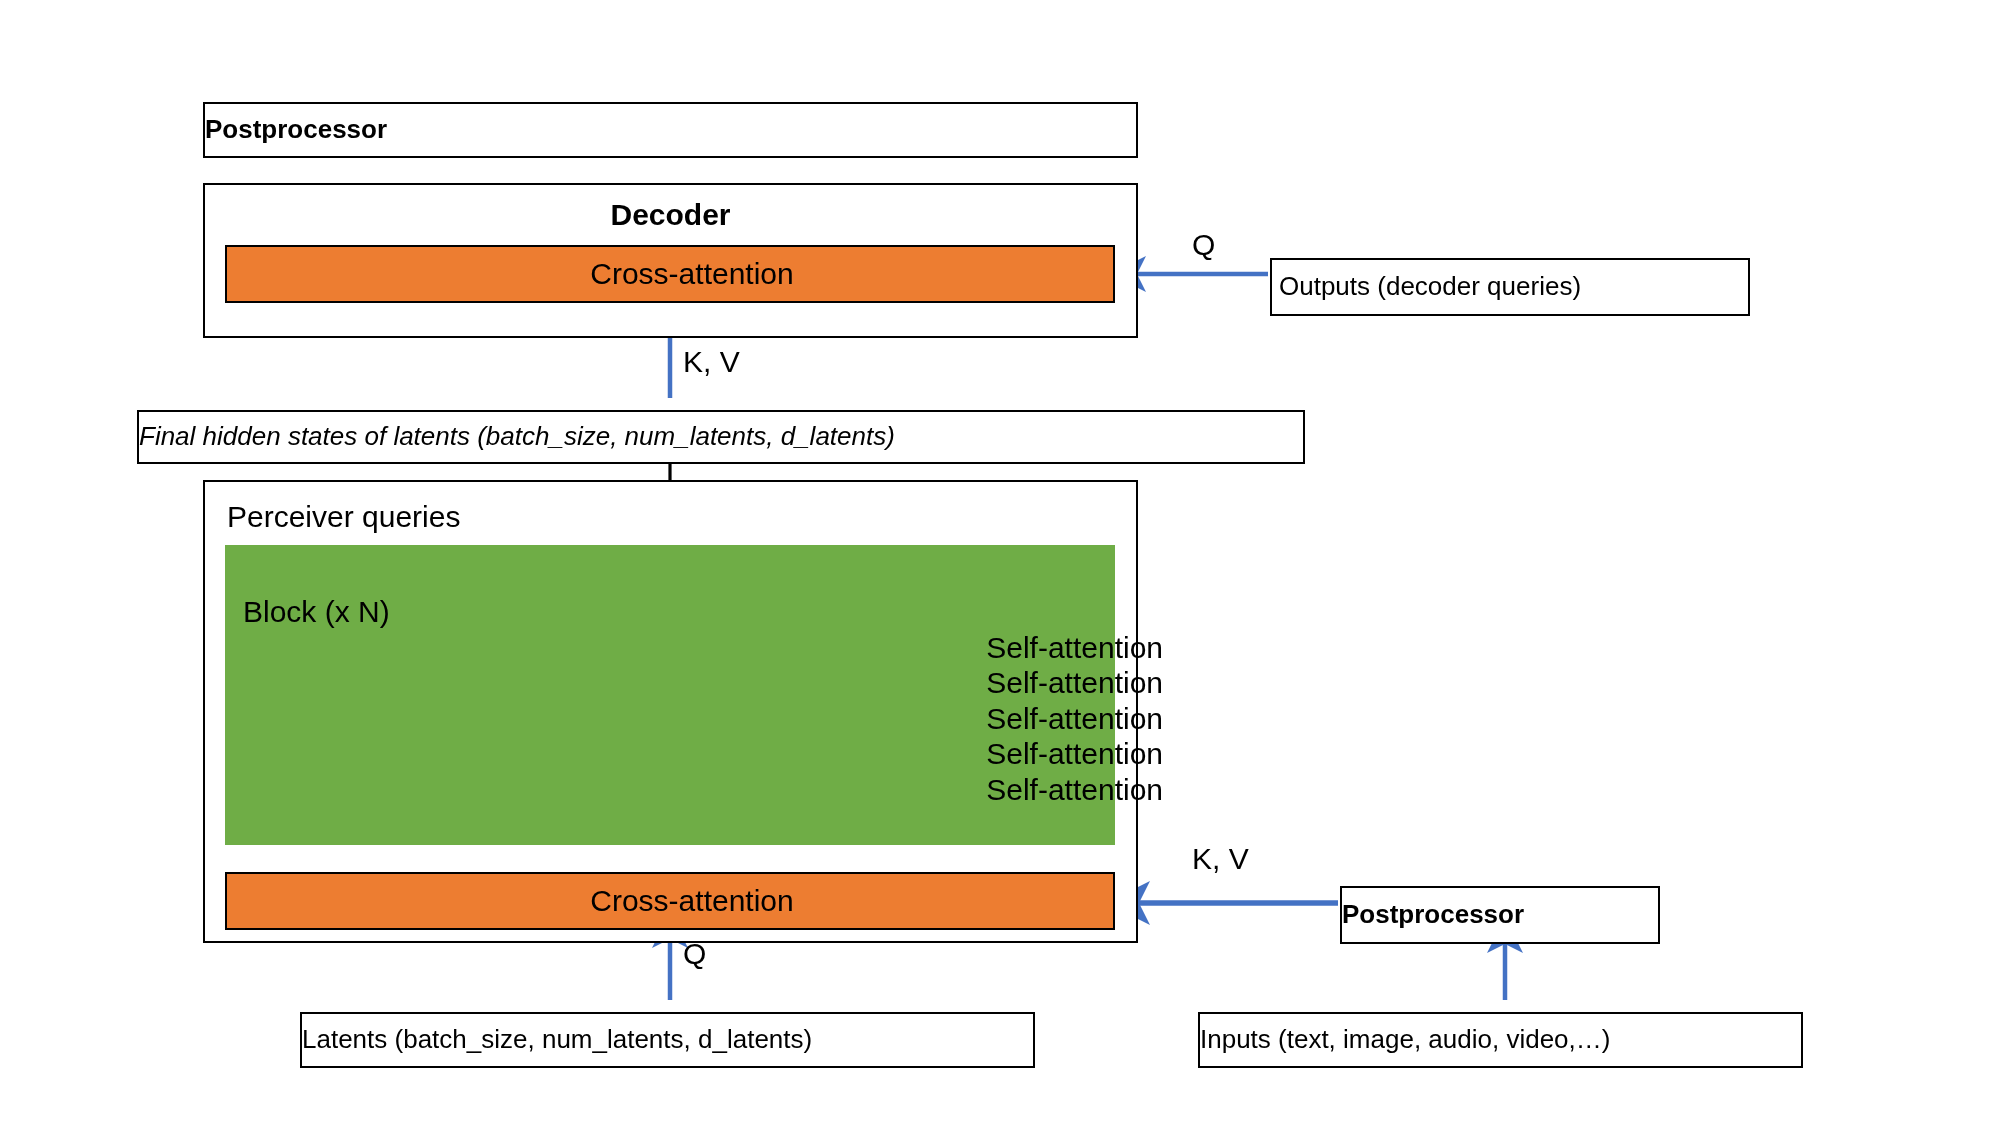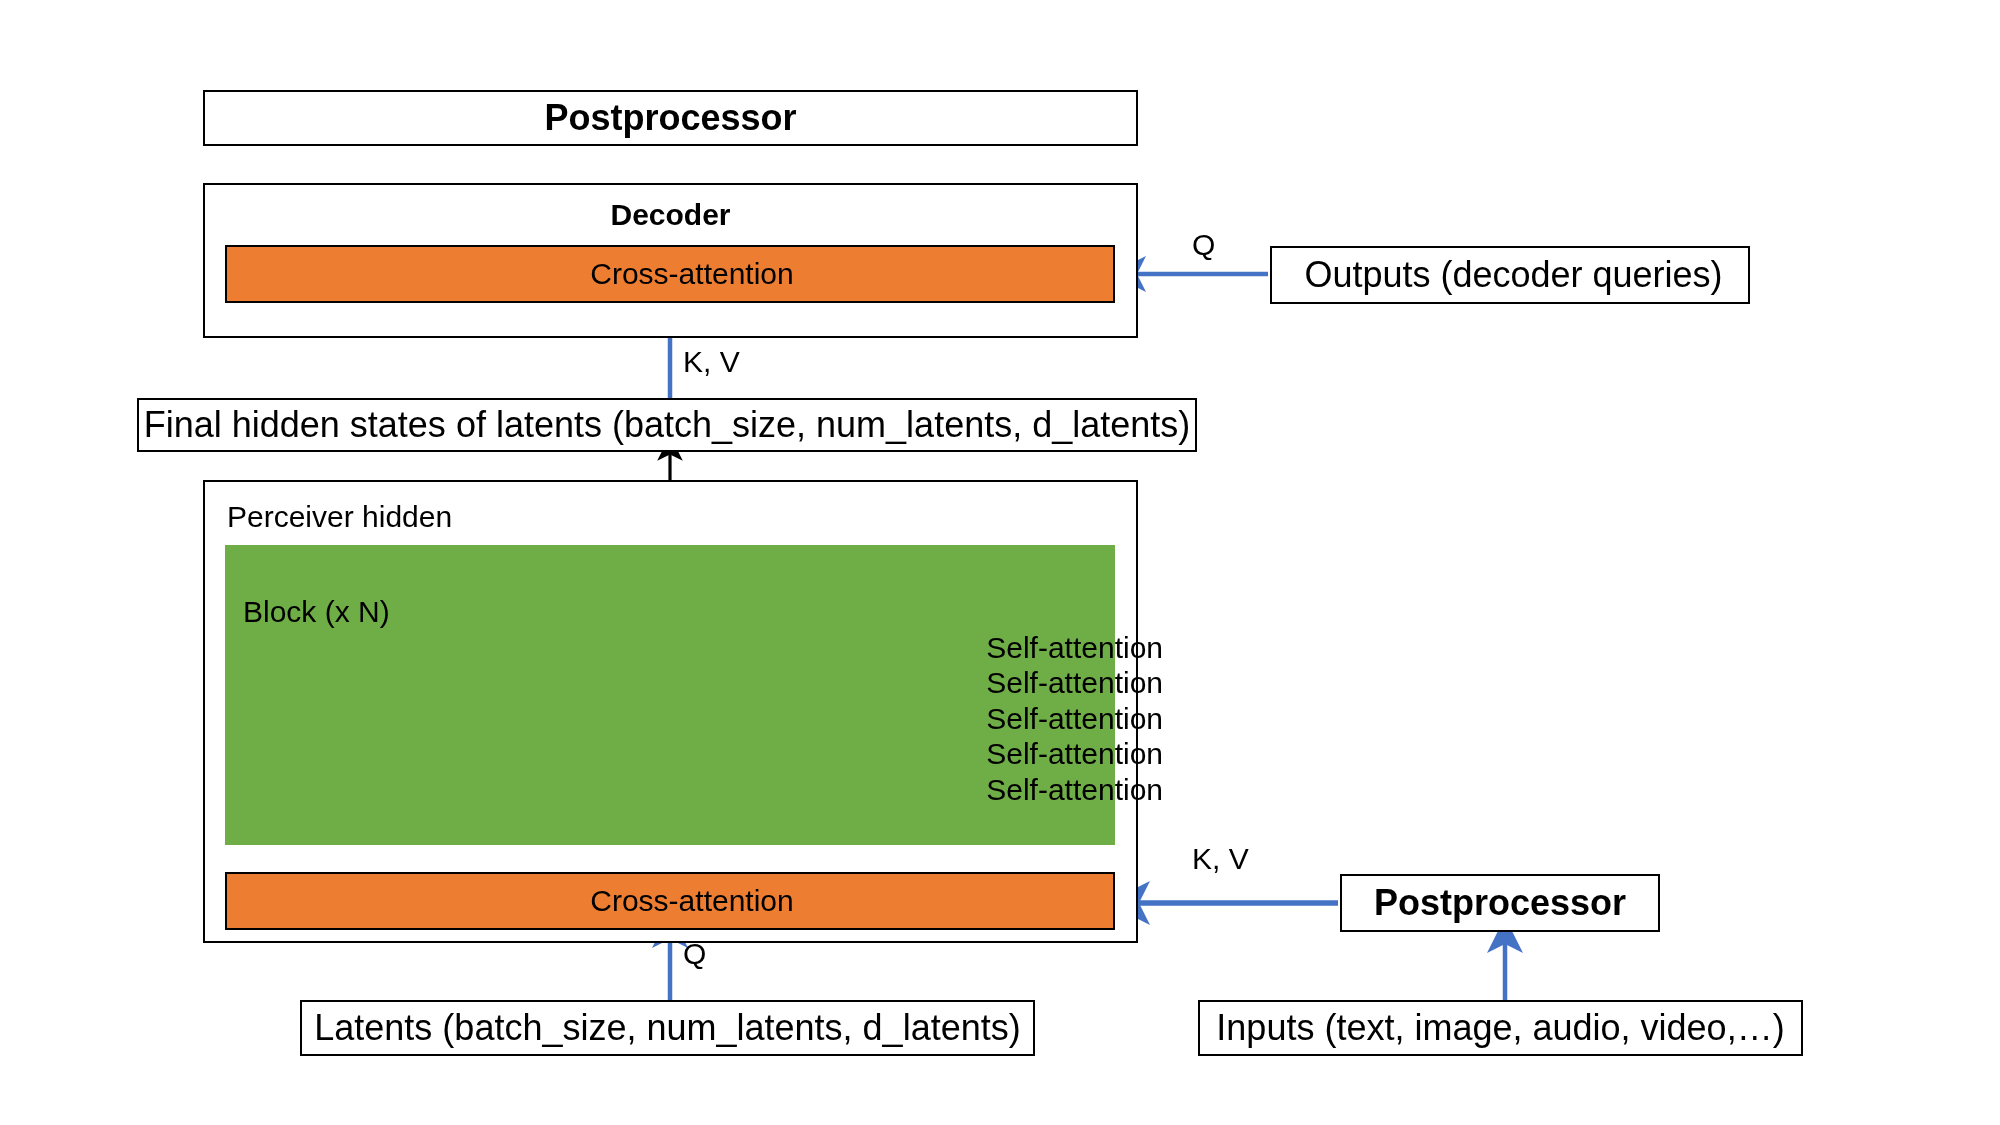--- a/index.html
+++ b/index.html
@@ -18,24 +18,25 @@
     background: #ffffff;
     overflow: hidden;
   }
   .box {
     position: absolute;
     box-sizing: border-box;
     border: 2.5px solid #000000;
     background: #ffffff;
     display: flex;
     align-items: center;
-    justify-content: center;
-    font-size: 36px;
+    justify-content: flex-start;
+    font-size: 26px;
     line-height: 1.15;
     white-space: nowrap;
+    margin-top: 12px;
   }
   .box.bold { font-weight: bold; }
   .bar {
     position: absolute;
     box-sizing: border-box;
     border: 2.5px solid #000000;
     display: flex;
     align-items: center;
     justify-content: center;
     font-size: 30px;
@@ -137,26 +138,26 @@
   </div>
 
   <div class="box" style="left:1270px; top:246px; width:480px; height:58px;padding-left:7px;">
     <span>Outputs (decoder queries)</span>
   </div>
 
   <div class="arrow-label" style="left:1192px; top:228px;">Q</div>
 
   <div class="arrow-label" style="left:683px; top:345px;">K, V</div>
 
-  <div class="box" style="left:137px; top:398px; width:1060px; height:54px;">
+  <div class="box" style="left:137px; top:398px; width:1168px; height:54px;font-style:italic;">
     <span>Final hidden states of latents (batch_size, num_latents, d_latents)</span>
   </div>
 
   <div class="container" style="left:203px; top:480px; width:935px; height:463px;">
-    <div class="lbl-topleft" style="left:22px; top:18px;">Perceiver hidden</div>
+    <div class="lbl-topleft" style="left:22px; top:18px;">Perceiver queries</div>
   </div>
 
   <div class="green-block" style="left:225px; top:545px; width:890px; height:300px;">
     <div class="lbl-topleft" style="left:18px; top:18px;margin-top:32px;">Block (x N)</div>
     <div class="sa-list" style="left:0; top:85px;">
       <div class="sa-item">Self-attention</div>
       <div class="sa-item">Self-attention</div>
       <div class="sa-item">Self-attention</div>
       <div class="sa-item">Self-attention</div>
       <div class="sa-item">Self-attention</div>

